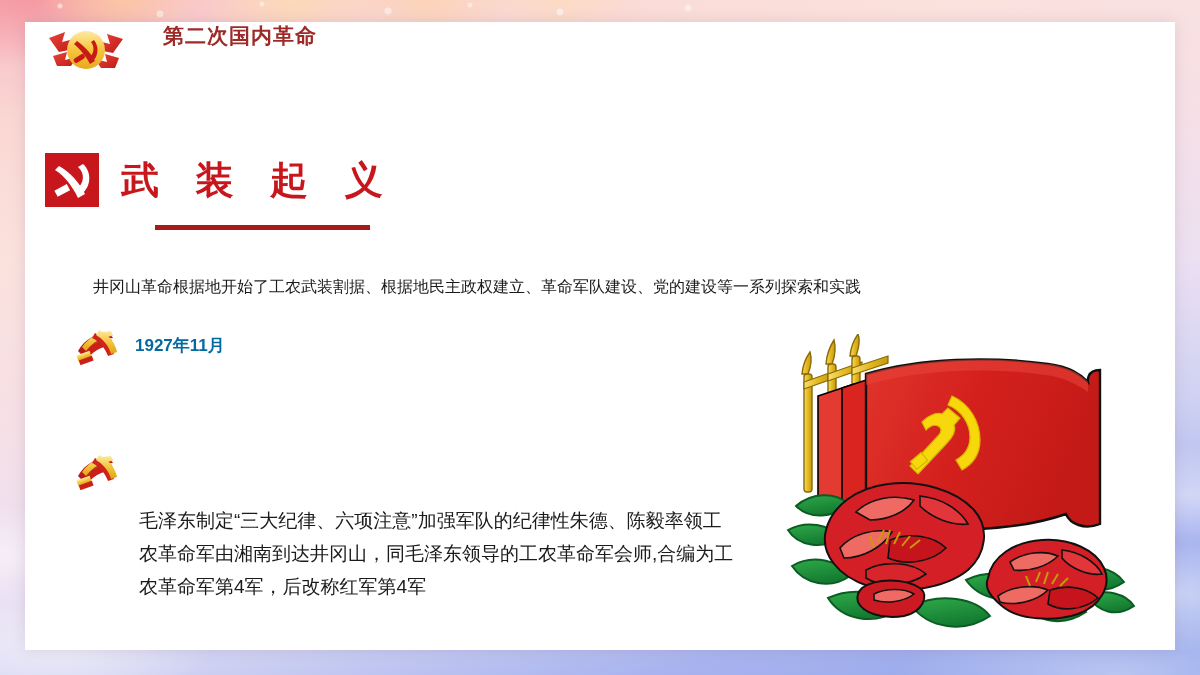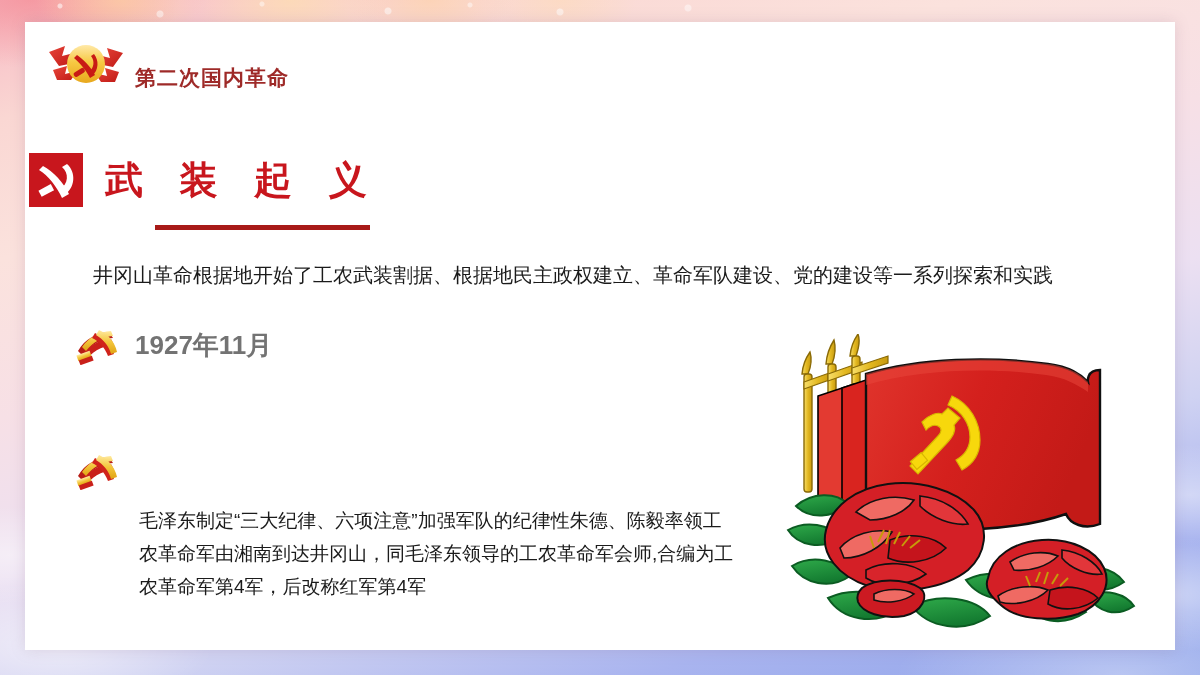--- a/index.html
+++ b/index.html
@@ -75,41 +75,42 @@
     box-shadow: 0 0 14px rgba(120,90,120,0.18);
   }
 
   
   .header {
     position: absolute;
     left: 0; top: 0;
     width: 1150px;
     height: 70px;
     display: flex;
-    align-items: flex-end;
+    align-items: flex-start;
+    gap: 28px;
   }
   .header-emblem {
     width: 78px;
     height: 56px;
     margin-left: 22px;
     flex: none;
   }
   .header-title {
     margin-left: 10px;
     font-size: 21px;
     font-weight: bold;
     color: #9e2a28;
     letter-spacing: 1px;
     white-space: nowrap;
   }
 
   
   .section-title-row {
     position: absolute;
-    left: 4px;
+    left: 20px;
     top: 131px;
     display: flex;
     align-items: center;
   }
   .title-badge {
     width: 54px;
     height: 54px;
     background: #c8161d;
     flex: none;
     display: block;
@@ -129,44 +130,44 @@
     top: 203px;
     width: 215px;
     height: 5px;
     background: #a81a18;
   }
 
   
   .intro {
     position: absolute;
     left: 46px;
-    top: 236px;
+    top: 248px;
     width: 1070px;
-    font-size: 20px;
+    font-size: 16px;
     line-height: 34px;
     color: #1b1b1b;
     text-indent: 22px;
   }
 
   .entry { position: absolute; }
   .entry-head {
     display: flex;
     align-items: center;
     height: 40px;
   }
   .entry-emblem {
     width: 50px;
     height: 40px;
     flex: none;
   }
   .entry-date {
     margin-left: 14px;
-    font-size: 26px;
+    font-size: 17px;
     font-weight: bold;
-    color: #737373;
+    color: #0369a1;
     white-space: nowrap;
   }
   .entry-body {
     margin-left: 68px;
     margin-top: 14px;
     width: 600px;
     font-size: 19px;
     line-height: 33px;
     color: #1b1b1b;
   }

